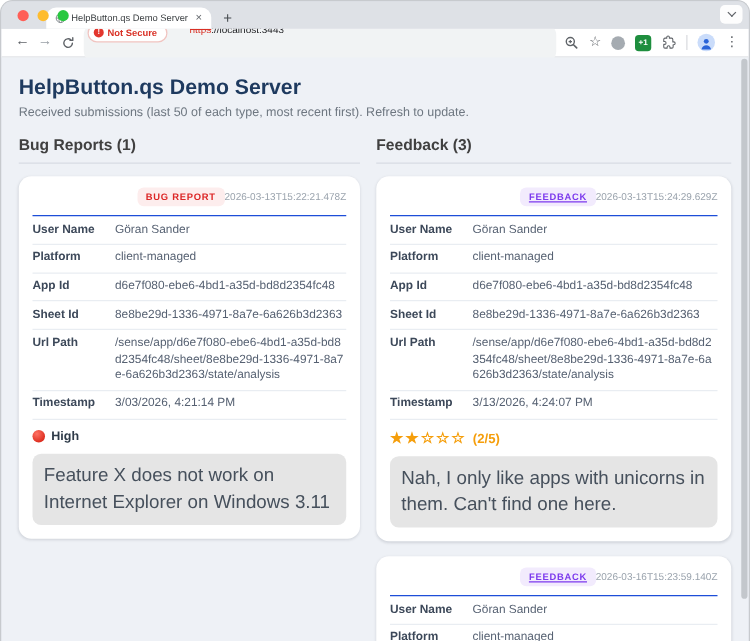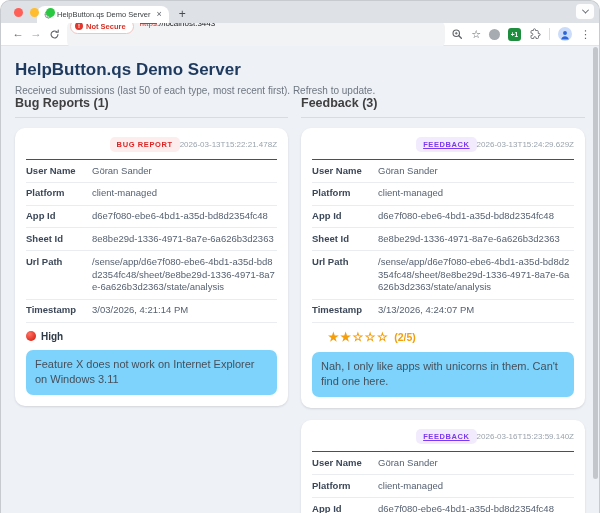--- a/index.html
+++ b/index.html
@@ -31,56 +31,56 @@
   .navbtn { font-size:11.5px; color:#5f6368; width:18px; text-align:center; line-height:1; }
   .navbtn.fwd { color:#9aa0a6; }
   .reload { width:18px; display:flex; justify-content:center; }
   .omnibox { flex:1; height:31px; background:#f1f3f4; border-radius:9px; display:flex;
              align-items:flex-start; padding:0 8px 0 3px; margin:0 6px 0 4px; min-width:0; }
   .chip { display:flex; align-items:center; gap:3px; background:#fff; border:1px solid #f1c4c0;
           border-radius:9px; padding:2px 7px 2px 4px; flex-shrink:0; }
   .chip-dot { width:8px; height:8px; border-radius:50%; background:#e3372e; color:#fff; font-size:6px;
               font-weight:bold; display:flex; align-items:center; justify-content:center; line-height:1; }
   .chip-label { color:#d93025; font-size:7.5px; font-weight:bold; white-space:nowrap; }
-  .url { margin-left:6px; font-size:8px; color:#202124; white-space:nowrap; overflow:hidden; }
+  .url { margin-left:18px; font-size:8px; color:#202124; white-space:nowrap; overflow:hidden; }
   .url .scheme { color:#d93025; text-decoration:line-through; }
   .tools { display:flex; align-items:center; gap:8px; }
   .tool-star { font-size:11px; color:#5f6368; line-height:1; }
   .ext-circle { width:11px; height:11px; border-radius:50%; background:#a5abb1; }
   .ext-green { width:13px; height:13px; border-radius:3px; background:#1e8e3e; color:#fff;
                font-size:6.5px; font-weight:bold; display:flex; align-items:center; justify-content:center; }
   .sep { width:1px; height:12px; background:#dadce0; }
   .avatar { width:14px; height:14px; border-radius:50%; background:#cadcfa; display:flex;
             align-items:flex-end; justify-content:center; overflow:hidden; }
   .kebab { font-size:11px; color:#5f6368; line-height:1; }
 
   
   .content { height:467px; background:#eef1f6; padding:12px 14px; position:relative; overflow:hidden; }
   h1 { font-size:17px; font-weight:bold; color:#1e3a5f; margin:2px 0 5px; }
-  .subtitle { font-size:10px; color:#6e7781; }
+  .subtitle { font-size:10px; color:#6e7781; margin-bottom:13px; }
   .columns { display:grid; grid-template-columns:1fr 1.04fr; gap:13px; }
   .col-heading { font-size:12.5px; font-weight:bold; color:#404040; padding-bottom:7px;
                  border-bottom:1px solid #d7dce3; margin-bottom:10px; }
   .card { background:#fff; border-radius:10px; padding:9px 11px 11px;
           box-shadow:0 1px 2px rgba(16,24,40,.06), 0 1px 3px rgba(16,24,40,.07); margin-bottom:12px; }
   .card-head { display:flex; justify-content:flex-end; align-items:center; margin-bottom:7px; }
   .badge { font-size:7.5px; font-weight:bold; letter-spacing:.6px; padding:3px 7px; border-radius:5px; }
   .badge.bug { color:#dc2626; background:#fdeded; }
   .badge.fb  { color:#7c3aed; background:#f2ebfd;text-decoration:underline; }
   .iso { font-size:8px; color:#9aa3ad; }
   .rows { border-top:1px solid #1d4ed8; }
   .row { display:flex; padding:4.5px 0; border-bottom:1px solid #e9edf2; font-size:9.5px; line-height:1.35; }
   .row .lbl { width:66px; flex-shrink:0; font-weight:bold; color:#3c4859; }
   .row .val { flex:1; color:#566172; word-break:break-all; }
   .sev { display:flex; align-items:center; gap:5px; margin:8px 0; font-size:10px; font-weight:bold; color:#2e3a48; }
   .sev-dot { width:10px; height:10px; border-radius:50%;
              background:radial-gradient(circle at 35% 30%, #ff7264, #d01305); flex-shrink:0; }
-  .rating { margin:7px 16px 8px; color:#f59e0b; font-size:10.5px; font-weight:bold; }
+  .rating { margin:7px 0 8px; color:#f59e0b; font-size:10.5px; font-weight:bold; }
   .rating .stars { font-size:12px; letter-spacing:1.5px; margin-right:2px; }
-  .msg { background:#7dd3fc; border-radius:7px; padding:7px 9px; font-size:11px; color:#46505c; line-height:1.45; }
+  .msg { background:#e5e5e5; border-radius:7px; padding:7px 9px; font-size:15px; color:#46505c; line-height:1.45; }
 
   
   .scroll-track { position:absolute; right:1px; top:46px; bottom:0; width:5px; }
   .scroll-thumb { position:absolute; right:0; top:0; width:5px; height:432px; background:#c3c7cc; border-radius:3px; }
 </style>
 </head>
 <body>
 
 <div class="window">
 

